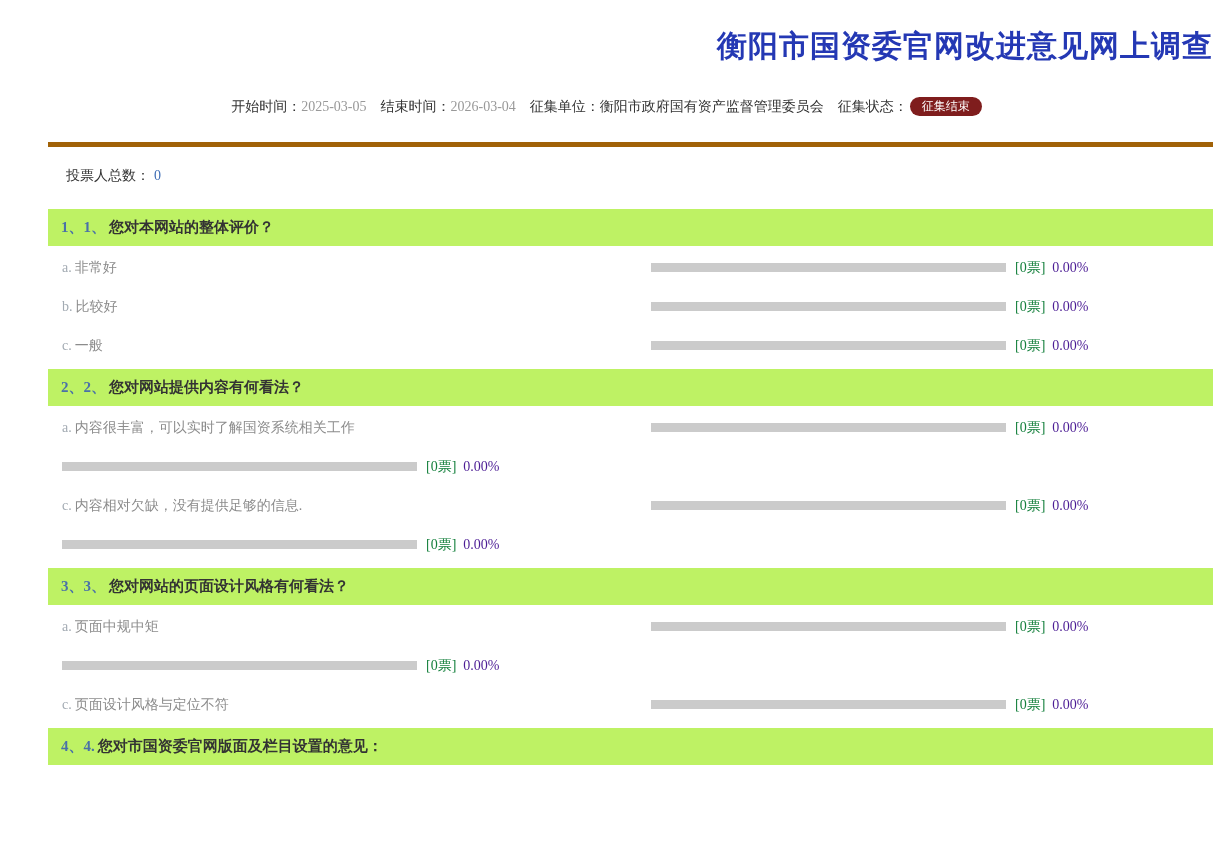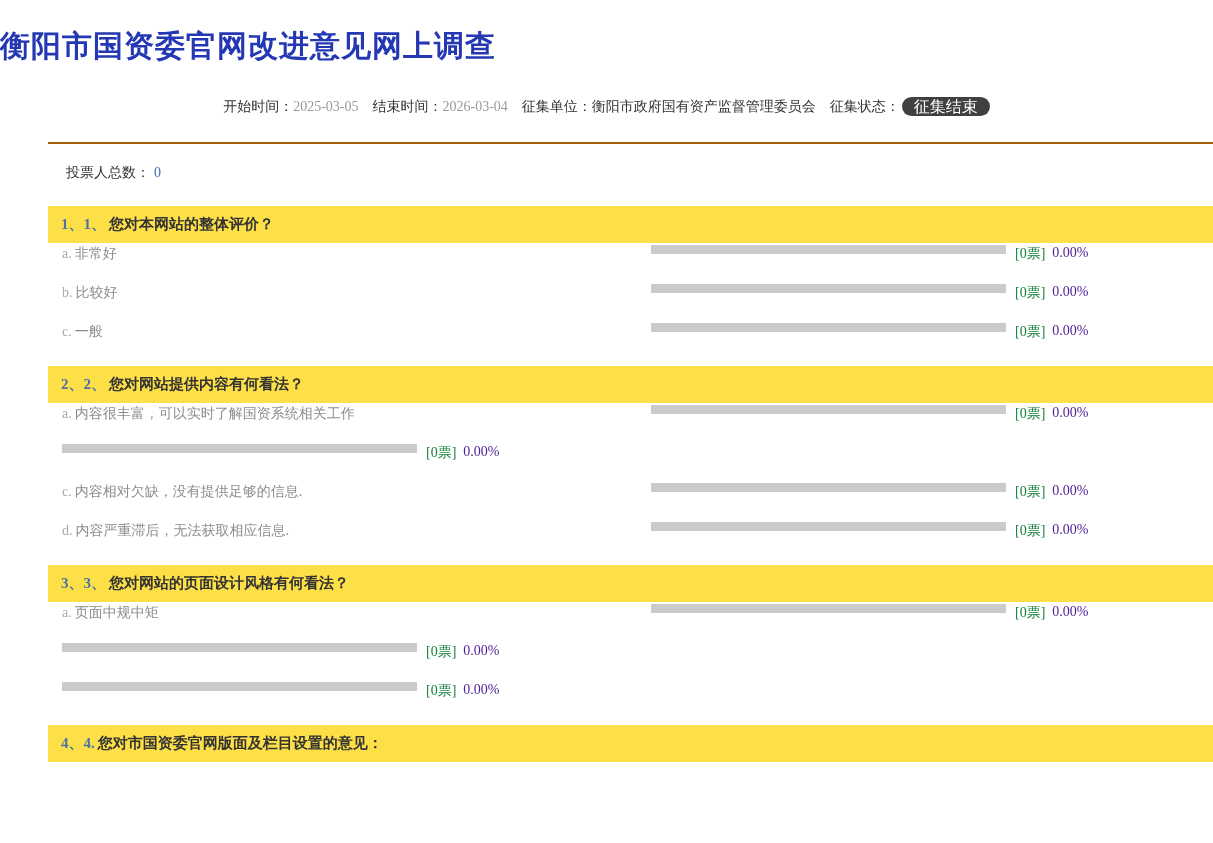--- a/index.html
+++ b/index.html
@@ -2,21 +2,21 @@
 <html><head>
 <meta charset="utf-8">
 <style>
   html,body{margin:0;padding:0;background:#ffffff;}
   body{
     width:1213px;height:843px;overflow:hidden;position:relative;
     font-family:"Liberation Serif","DejaVu Serif",serif;
     -webkit-font-smoothing:antialiased;
   }
   .page-title{
-    text-align:left;
+    text-align:right;
     margin:26px 0 0 0;
     font-size:30px;
     font-weight:bold;
     color:#2438b4;
     letter-spacing:1px;
   }
   .meta-row{
     display:flex;
     justify-content:center;
     align-items:center;
@@ -25,54 +25,54 @@
     font-size:14px;
     color:#333;
     white-space:nowrap;
   }
   .meta-item{display:flex;align-items:center;}
   .meta-label{color:#333;}
   .meta-value{color:#999;}
   .meta-value-dark{color:#333;}
   .status-badge{
     display:inline-block;
-    background:#404040;
+    background:#7f1d1d;
     color:#ffffff;
-    font-size:16px;
+    font-size:12px;
     line-height:19px;
     padding:0 12px;
     border-radius:10px;
     margin-left:2px;
   }
   .main{
     margin:26px 0 0 48px;
-    border-top:2px solid #a16207;
+    border-top:5px solid #a16207;
   }
   .total-row{
     padding:20px 0 20px 18px;
     font-size:14px;
     color:#333;
   }
   .total-value{color:#3e6db5;margin-left:4px;}
   .q-header{
-    background:#fde047;
+    background:#bef264;
     min-height:37px;
     display:flex;
     align-items:center;
     padding-left:13px;
     font-size:15px;
     font-weight:bold;
     margin-top:4px;
   }
   .q-num{color:#4a71a8;margin-right:3px;}
   .q-title{color:#333;}
   .q-options{padding-top:2px;}
   .opt-row{
     display:flex;
-    align-items:flex-start;
+    align-items:center;
     height:39px;
     padding-left:14px;
     font-size:14px;
   }
   .opt-label{
     width:589px;
     color:#8c8c8c;
     white-space:nowrap;
     overflow:hidden;
   }
@@ -195,23 +195,20 @@
       <span class="opt-letter">c.</span><span class="opt-text">内容相对欠缺，没有提供足够的信息.</span>
     </span>
     <span class="bar-track">
       <span class="bar-fill" style="width: 0%;"></span>
     </span>
     <span class="opt-votes">[0票]</span>
     <span class="opt-percent">0.00%</span>
   </div>
 
   <div class="opt-row">
-    <span class="opt-label">
-      <span class="opt-letter">d.</span><span class="opt-text">内容严重滞后，无法获取相应信息.</span>
-    </span>
     <span class="bar-track">
       <span class="bar-fill" style="width: 0%;"></span>
     </span>
     <span class="opt-votes">[0票]</span>
     <span class="opt-percent">0.00%</span>
   </div>
 </div>
   </section>
 
   <section>
@@ -233,20 +230,23 @@
 
   <div class="opt-row">
     <span class="bar-track">
       <span class="bar-fill" style="width: 0%;"></span>
     </span>
     <span class="opt-votes">[0票]</span>
     <span class="opt-percent">0.00%</span>
   </div>
 
   <div class="opt-row">
+    <span class="opt-label">
+      <span class="opt-letter">c.</span><span class="opt-text">页面设计风格与定位不符</span>
+    </span>
     <span class="bar-track">
       <span class="bar-fill" style="width: 0%;"></span>
     </span>
     <span class="opt-votes">[0票]</span>
     <span class="opt-percent">0.00%</span>
   </div>
 </div>
   </section>
 
   <section>

